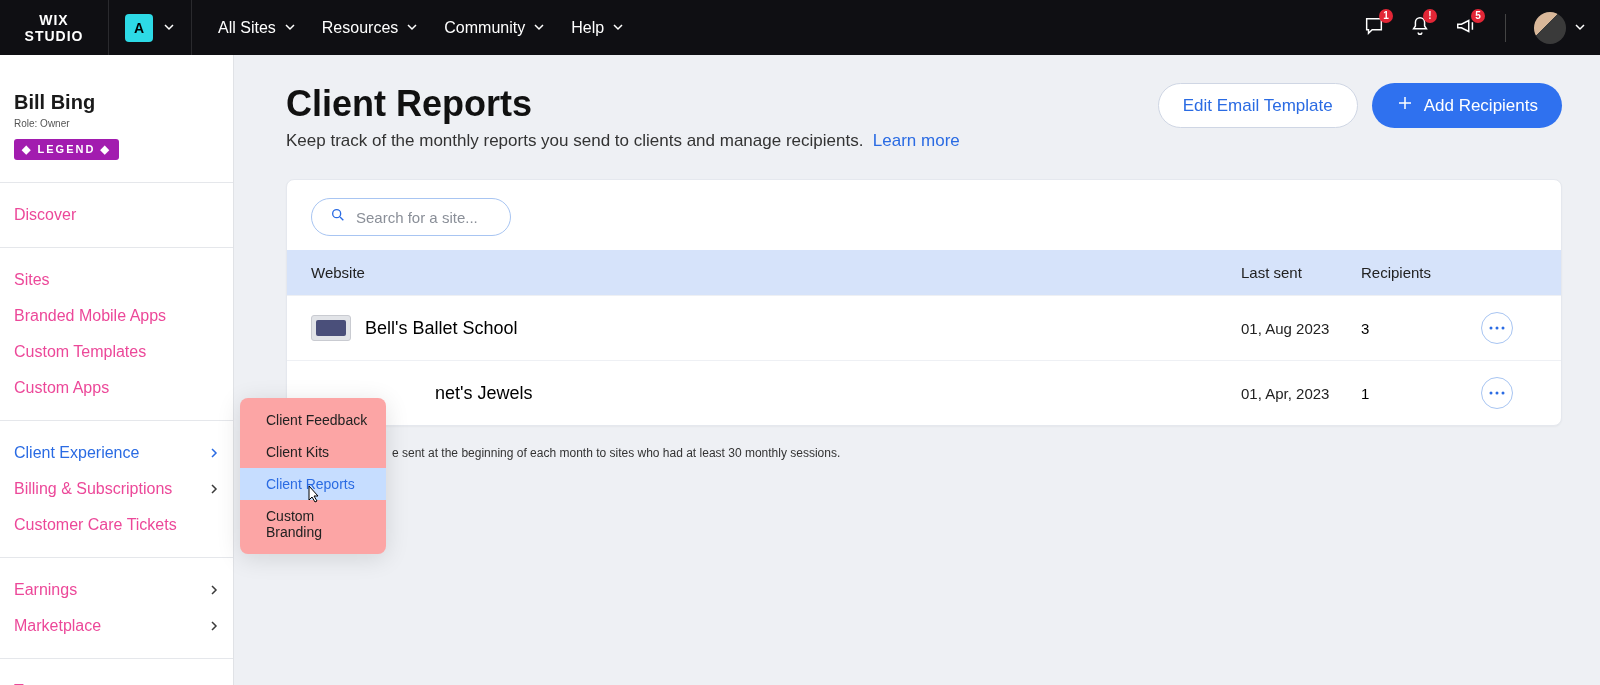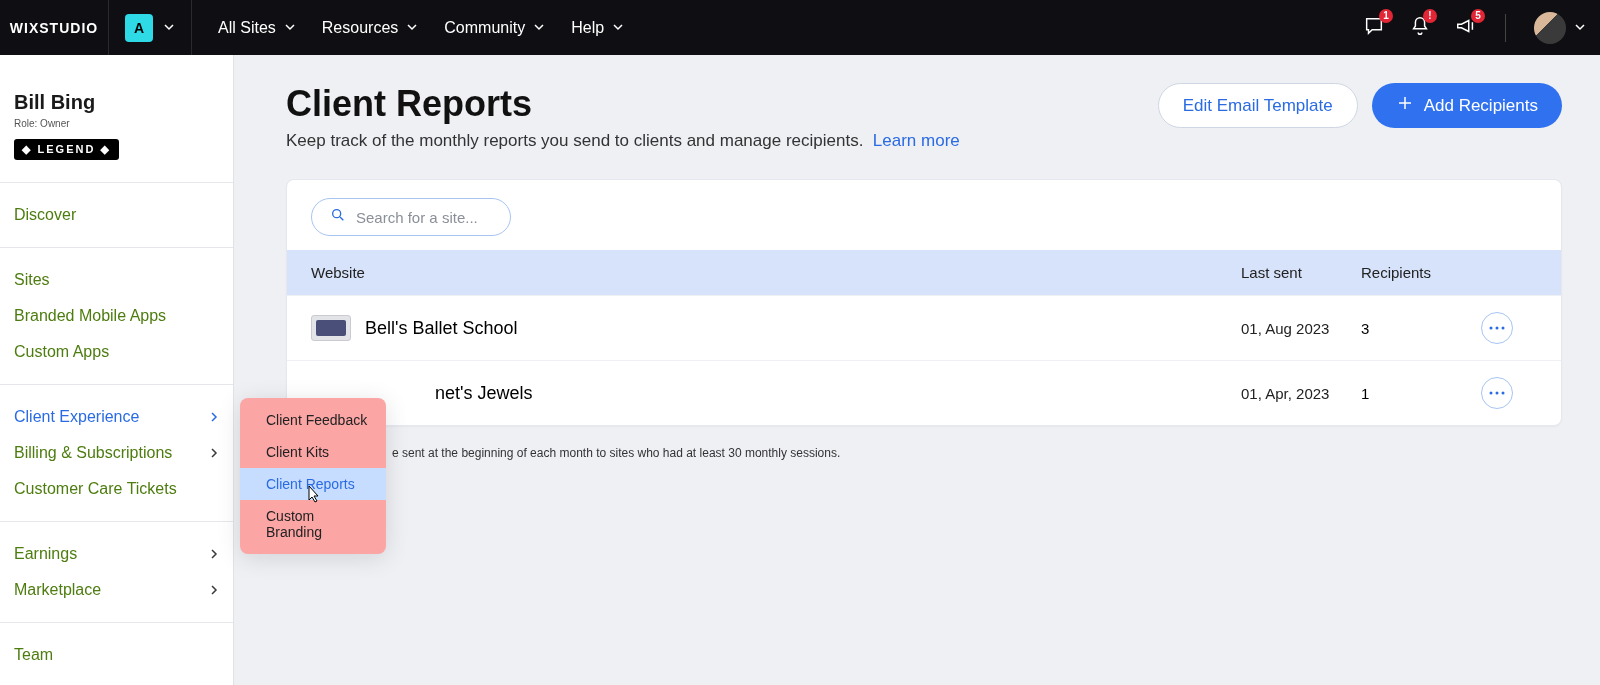--- a/index.html
+++ b/index.html
@@ -1,20 +1,20 @@
 <!DOCTYPE html>
 <html><head>
 <meta charset="utf-8">
 <style>
   * { box-sizing: border-box; margin: 0; padding: 0; }
   body { font-family: -apple-system, BlinkMacSystemFont, "Segoe UI", Helvetica, Arial, sans-serif; background: #eef0f4; width: 1600px; height: 685px; overflow: hidden; }
   
   
   .topbar { background: #0f0f13; height: 55px; display: flex; align-items: center; color: #fff; }
-  .brand { width: 108px; display: flex; align-items: center; justify-content: center; height: 55px; font-weight: 700; letter-spacing: 1px; font-size: 14px; }
+  .brand { width: 108px; display: flex; align-items: center; justify-content: center; height: 55px; font-weight: 700; letter-spacing: 1px; font-size: 14px; flex-direction: column; }
   .brand-thin { font-weight: 700; }
   .avatar-box { width: 84px; height: 55px; display: flex; align-items: center; justify-content: center; gap: 10px; border-left: 1px solid #2a2a2e; border-right: 1px solid #2a2a2e; }
   .avatar-mini { width: 28px; height: 28px; background: #2ddae6; border-radius: 4px; display: flex; align-items: center; justify-content: center; color: #000; font-weight: 700; font-size: 14px; }
   .chev-down svg { width: 12px; height: 12px; }
   .topnav { display: flex; align-items: center; gap: 26px; padding-left: 26px; }
   .topnav-item { display: flex; align-items: center; gap: 8px; font-size: 16px; cursor: pointer; }
   .spacer { flex: 1; }
   .topicons { display: flex; align-items: center; gap: 24px; padding-right: 14px; }
   .icon-btn { position: relative; cursor: pointer; }
   .icon-btn svg { width: 22px; height: 22px; stroke: #fff; fill: none; stroke-width: 1.6; }
@@ -23,24 +23,24 @@
   .vdiv { width: 1px; height: 28px; background: #444; margin: 0 4px; }
   .user-avatar { width: 32px; height: 32px; border-radius: 50%; background: linear-gradient(135deg,#d9b89a 0 40%, #3a3a3a 40% 100%); display:inline-block; }
   .user-menu { display: flex; align-items: center; gap: 8px; cursor: pointer; }
 
   
   .app { display: flex; height: calc(685px - 55px); }
   .sidebar { width: 234px; background: #fff; height: 100%; border-right: 1px solid #e0e2e6; }
   .side-header { padding: 36px 14px 12px 14px; }
   .side-user { font-size: 20px; font-weight: 700; color: #1a1a1a; }
   .side-role { font-size: 10px; color: #555; margin-top: 4px; }
-  .legend-badge { display: inline-block; background: #000000; color: #fff; font-size: 11px; letter-spacing: 2px; padding: 4px 8px; border-radius: 3px; margin-top: 10px; font-weight: 600;}
+  .legend-badge { display: inline-block; background: #a21caf; color: #fff; font-size: 11px; letter-spacing: 2px; padding: 4px 8px; border-radius: 3px; margin-top: 10px; font-weight: 600;}
   .side-sep { height: 1px; background: #e5e7eb; margin: 10px 0; }
   .side-list { padding: 4px 0; }
-  .side-item { display: flex; align-items: center; justify-content: space-between; padding: 9px 14px; font-size: 16px; color: #4d7c0f; cursor: pointer; }
+  .side-item { display: flex; align-items: center; justify-content: space-between; padding: 9px 14px; font-size: 16px; color: #ec4899; cursor: pointer; }
   .side-item.selected { color: #2a6be3; }
   .side-item .chev svg { width: 10px; height: 10px; stroke: #3a3a3a; }
   .side-item.selected .chev svg { stroke: #2a6be3; }
 
   
   .flyout { position: absolute; left: 240px; top: 398px; width: 146px; background: #fca5a5; border-radius: 8px; box-shadow: 0 4px 24px rgba(0,0,0,0.12); padding: 6px 0; z-index: 20; }
   .fly-item { padding: 8px 14px 8px 26px; font-size: 14px; color: #222; cursor: pointer; }
   .fly-item.active { background: #c6ddff; color: #2a6be3; }
   .cursor { position: absolute; left: 306px; top: 484px; font-size: 14px; z-index: 30; pointer-events:none;}
 
@@ -167,20 +167,23 @@
           <span>Discover</span>
         </div>
     </div>
     <div class="side-sep"></div>
     <div class="side-list">
       <div class="side-item">
           <span>Sites</span>
         </div>
       <div class="side-item">
           <span>Branded Mobile Apps</span>
+        </div>
+      <div class="side-item">
+          <span>Custom Templates</span>
         </div>
       <div class="side-item">
           <span>Custom Apps</span>
         </div>
     </div>
     <div class="side-sep"></div>
     <div class="side-list">
       <div class="side-item selected">
         <span>Client Experience</span>
         <span class="chev"><svg viewBox="0 0 10 10">

